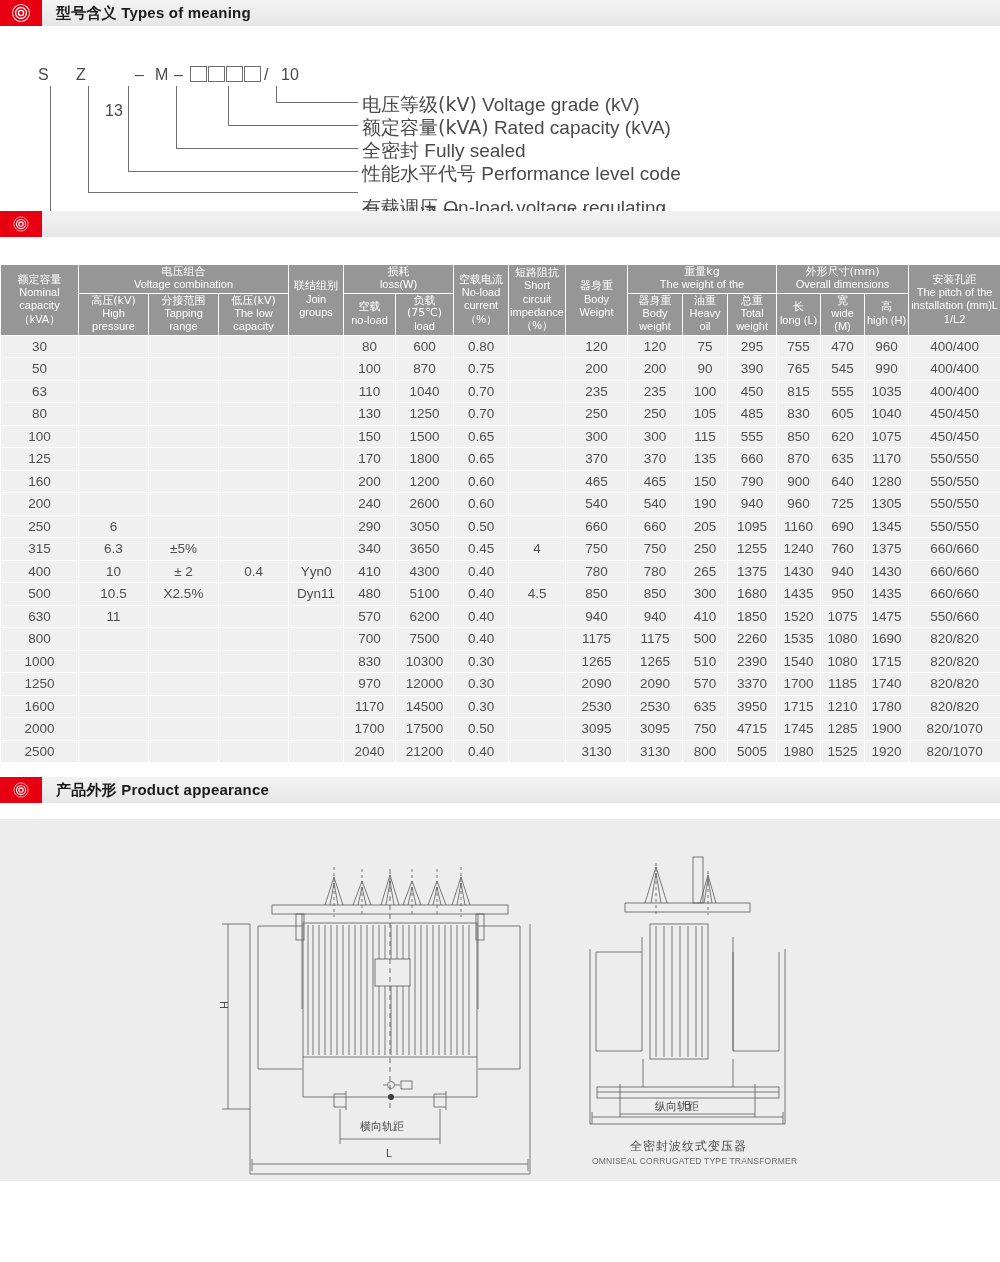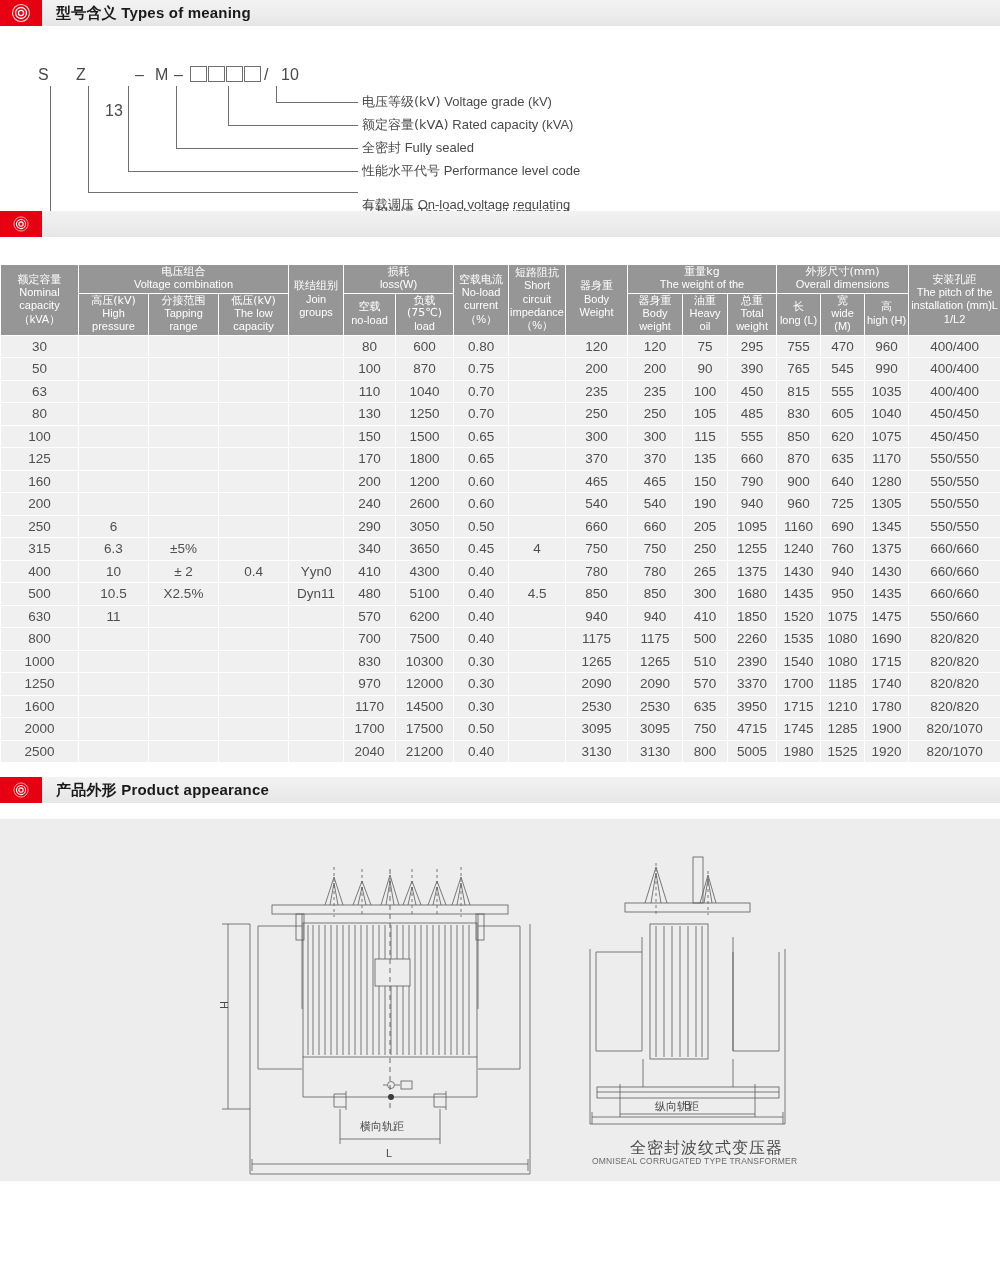--- a/index.html
+++ b/index.html
@@ -43,21 +43,21 @@
   #model-area svg{ position:absolute; left:0; top:0; }
   .code-char{
     position:absolute;
     font-size:16px;
     color:#4a4a4a;
     font-family:"Liberation Sans",sans-serif;
     white-space:nowrap;
   }
   .legend-line{
     position:absolute;
-    font-size:13px;
+    font-size:19px;
     color:#4a4a4a;
     white-space:nowrap;
     line-height:1;
   }
   .legend-line .cn{ font-family:"DejaVu Sans",sans-serif; }
 
   
   #perf-table-wrap{ padding:0; background:#4c1d95; }
   table.perf{
     border-collapse:collapse;
@@ -106,21 +106,21 @@
     white-space:nowrap;
   }
   .dw-dim{
     position:absolute;
     font-size:11px;
     color:#4a4a4a;
     font-family:"Liberation Sans",sans-serif;
   }
   .dw-cap-cn{
     position:absolute;
-    font-size:16px;
+    font-size:12px;
     color:#4a4a4a;
     font-family:"DejaVu Sans",sans-serif;
     letter-spacing:1px;
     white-space:nowrap;
   }
   .dw-cap-en{
     position:absolute;
     font-size:8.5px;
     color:#6a6a6a;
     font-family:"Liberation Sans",sans-serif;

